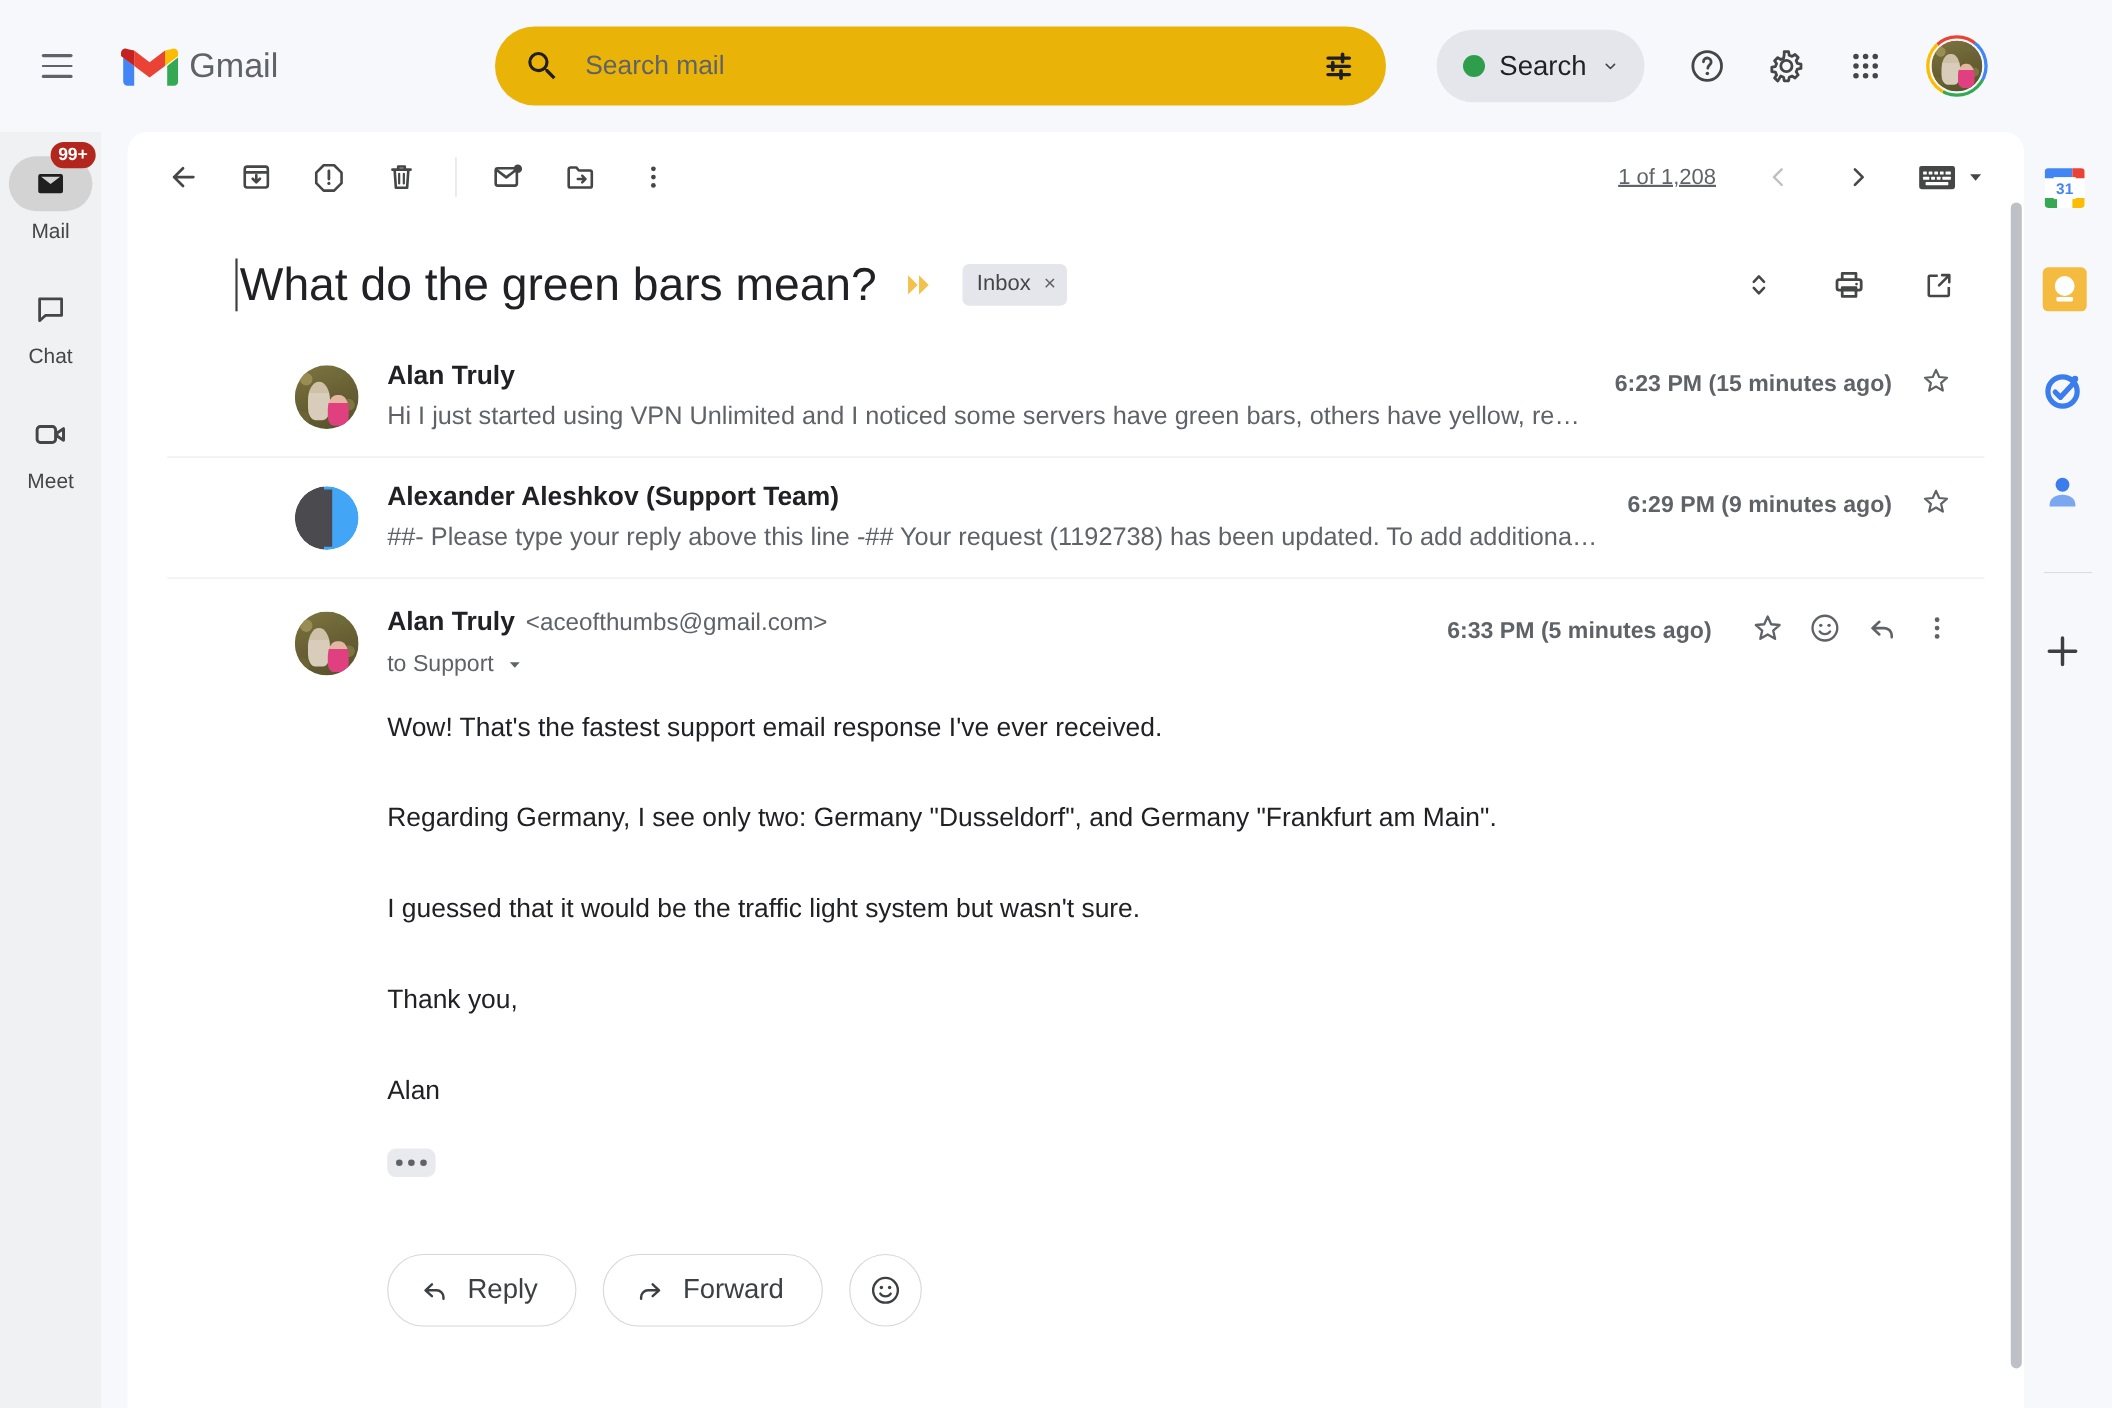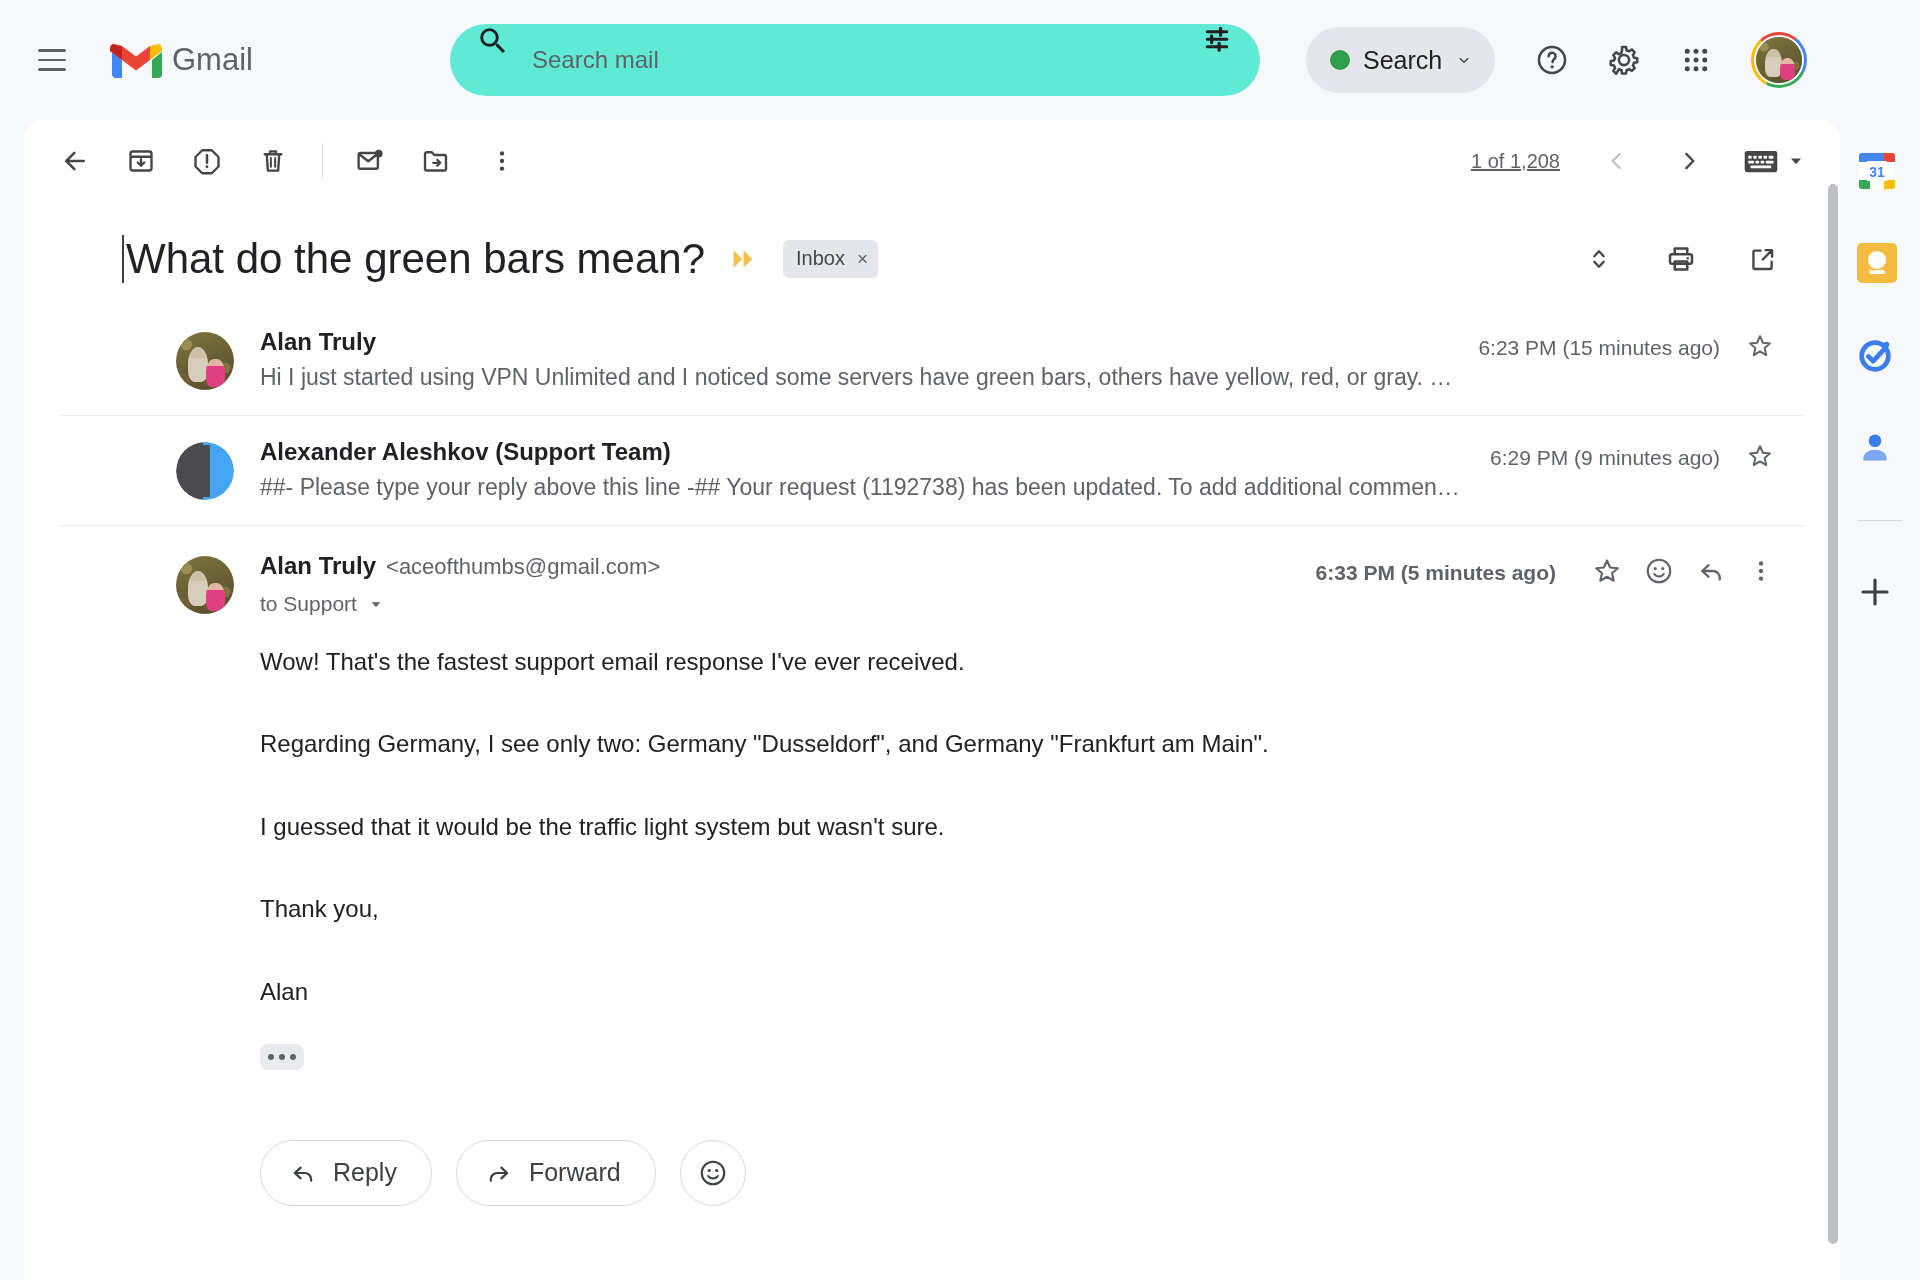--- a/index.html
+++ b/index.html
@@ -24,22 +24,22 @@
     gap: 7px; cursor: pointer; margin-left: 8px; margin-right: 28px;
   }
   .hamburger span { display:block; width: 28px; height: 2.5px; background: #5f6368; border-radius: 2px; }
 
   .brand { display: flex; align-items: center; gap: 10px; width: 240px; }
   .gmail-logo { width: 52px; height: 40px; position: relative; }
   .brand-name { font-size: 31px; color: #5f6368; letter-spacing: 0px; font-family: "Liberation Sans", sans-serif; }
 
   .search-wrap {
     width: 810px; height: 72px; border-radius: 36px;
-    background: #5eead4;
-    display: flex; 
+    background: #eab308;
+    display: flex; align-items: center;
     padding: 0 26px 0 26px;
     margin-left: 100px;
   }
   .search-icon { width: 34px; height: 34px; flex: 0 0 34px; margin-right: 22px; }
   .search-input {
     flex: 1; border: none; outline: none; background: transparent;
     font-size: 24px; color: #3c4043; font-family: "Liberation Sans", sans-serif;
   }
   .search-input::placeholder { color: #5f6368; }
   .tune-icon { width: 34px; height: 30px; flex: 0 0 34px; cursor: pointer; }
@@ -159,21 +159,21 @@
   .avatar-split::before {
     content:""; position:absolute; left:26%; top:6%; width: 32%; height: 88%;
     background: #4a4a4f; border-radius: 60% 0 0 60%;
   }
   .msg-main { flex: 1; min-width: 0; }
   .msg-name { font-size: 24px; font-weight: bold; color: #202124; }
   .msg-preview {
     font-size: 23px; color: #5f6368; margin-top: 8px;
     white-space: nowrap; overflow: hidden; text-overflow: ellipsis;
   }
-  .msg-right { display: flex; align-items: center; gap: 26px; padding-top: 4px; margin-left: 24px; }
+  .msg-right { display: flex; align-items: center; gap: 26px; padding-top: 4px; margin-left: 24px; font-weight: bold; }
   .msg-time { font-size: 21px; color: #5f6368; white-space: nowrap; }
 
   
   .msg-open { padding: 26px 30px 0 0; margin: 0 36px; }
   .open-head { display: flex; align-items: flex-start; }
   .open-name-line { display: flex; align-items: baseline; gap: 10px; }
   .open-name { font-size: 24px; font-weight: bold; color: #202124; }
   .open-email { font-size: 22px; color: #5f6368; }
   .open-to { font-size: 21px; color: #5f6368; margin-top: 12px; display: flex; align-items: center; gap: 10px; cursor: pointer; }
   .open-right { margin-left: auto; display: flex; align-items: center; gap: 22px; padding-top: 4px; }
@@ -311,20 +311,50 @@
           <div class="photo-ground"></div>
           <div class="photo-p1"></div>
           <div class="photo-p2"></div>
         </div>
       </div>
     </div>
   </div>
 
   <div class="body-row">
 
+    <div class="rail">
+      <div class="rail-item active">
+        <div class="rail-icon-wrap">
+          <svg viewBox="0 0 24 24" width="30" height="30">
+            <path fill="#1f1f1f" d="M3 6.5A1.5 1.5 0 014.5 5h15A1.5 1.5 0 0121 6.5v11a1.5 1.5 0 01-1.5 1.5h-15A1.5 1.5 0 013 17.5v-11zm2.1.5l6.9 5.2L18.9 7H5.1z"></path>
+          </svg>
+          <span class="badge">99+</span>
+        </div>
+        <span class="rail-label">Mail</span>
+      </div>
+
+      <div class="rail-item">
+        <div class="rail-icon-wrap">
+          <svg viewBox="0 0 24 24" width="30" height="30">
+            <path fill="none" stroke="#444746" stroke-width="2" stroke-linejoin="round" d="M4 4.6h16v12H8.2L4 20.4V4.6z"></path>
+          </svg>
+        </div>
+        <span class="rail-label">Chat</span>
+      </div>
+
+      <div class="rail-item">
+        <div class="rail-icon-wrap">
+          <svg viewBox="0 0 24 24" width="32" height="32">
+            <rect x="2.8" y="6.6" width="12.6" height="10.8" rx="2.2" fill="none" stroke="#444746" stroke-width="2"></rect>
+            <path d="M16.4 11l4.4-3v8l-4.4-3v-2z" fill="none" stroke="#444746" stroke-width="2" stroke-linejoin="round"></path>
+          </svg>
+        </div>
+        <span class="rail-label">Meet</span>
+      </div>
+    </div>
 
     <div class="panel-wrap">
       <div class="panel">
 
         <div class="toolbar">
           <div class="tb-btn">
             <svg viewBox="0 0 24 24" width="30" height="30">
                 <path d="M19 12H5m0 0l6.5-6.5M5 12l6.5 6.5" fill="none" stroke="#444746" stroke-width="2" stroke-linecap="round" stroke-linejoin="round"></path>
               </svg>
           </div>

